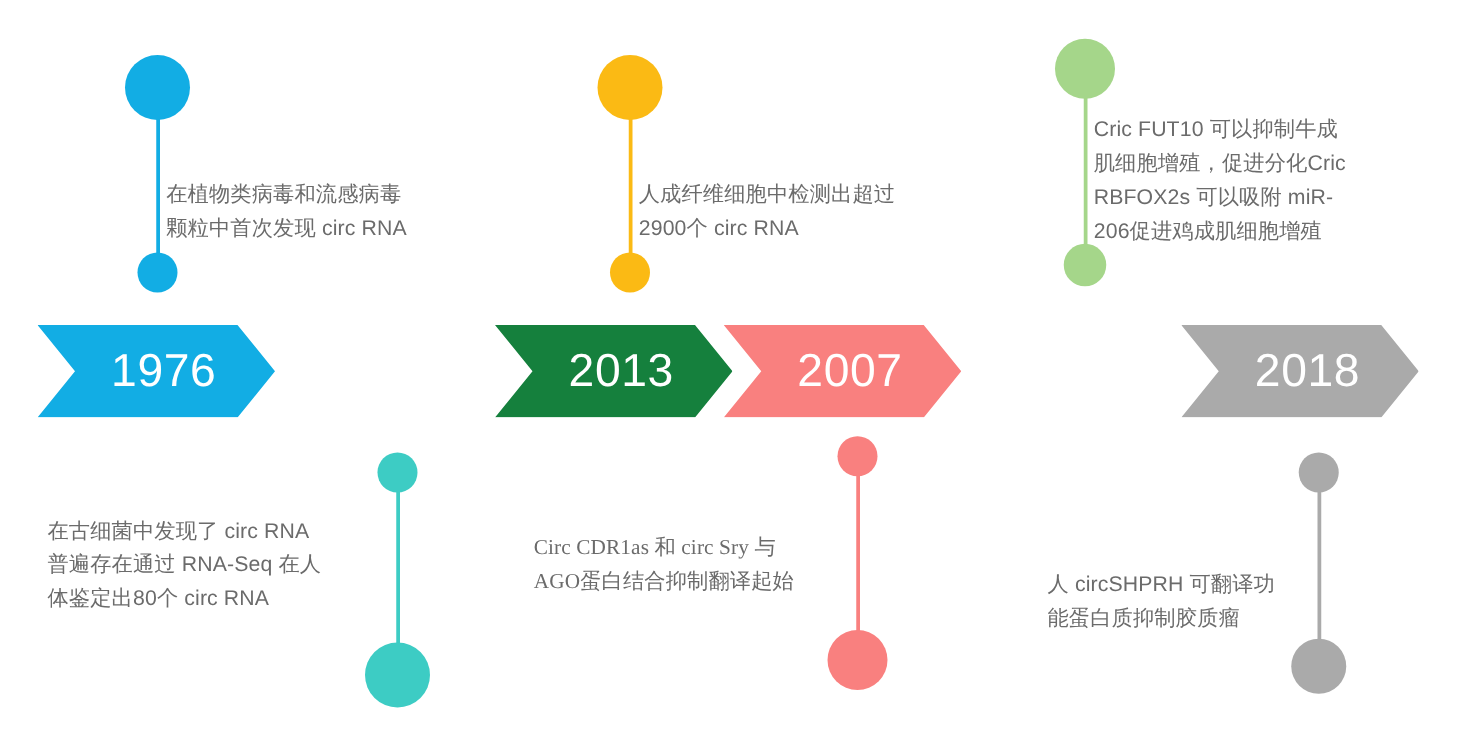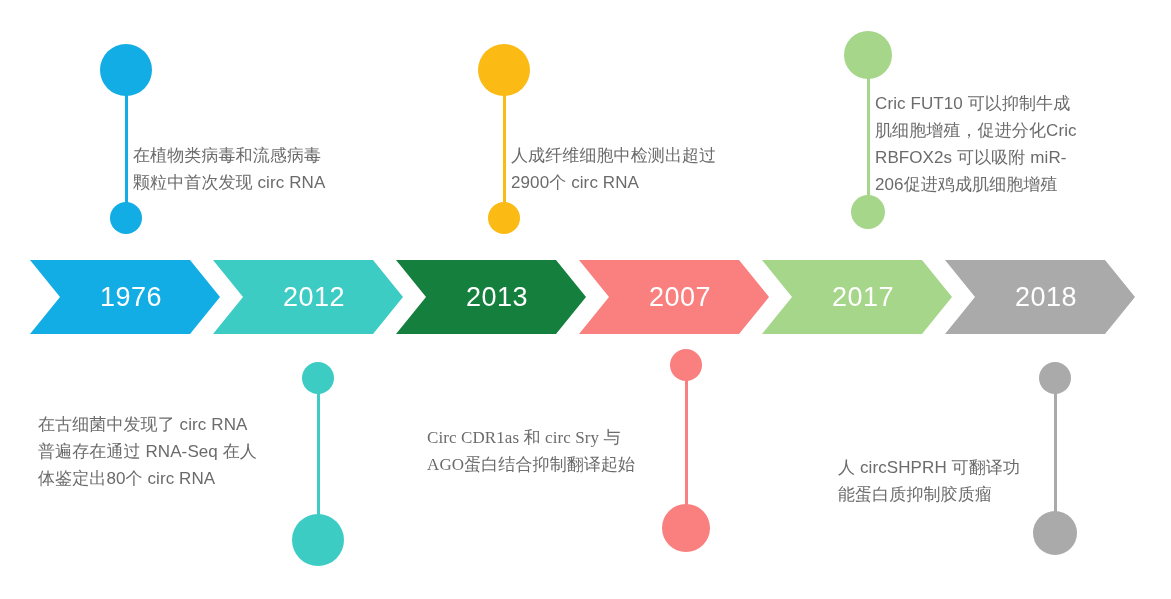--- a/index.html
+++ b/index.html
@@ -31,21 +31,21 @@
     top: 0;
     height: 74px;
     display: flex;
     align-items: center;
     justify-content: center;
     -webkit-clip-path: polygon(0 0, calc(100% - 30px) 0, 100% 50%, calc(100% - 30px) 100%, 0 100%, 30px 50%);
     clip-path: polygon(0 0, calc(100% - 30px) 0, 100% 50%, calc(100% - 30px) 100%, 0 100%, 30px 50%);
   }
   .chevron-year {
     color: #ffffff;
-    font-size: 27px;
+    font-size: 37px;
     font-weight: 400;
     letter-spacing: 0.5px;
     padding-left: 12px;
     user-select: none;
   }
 
   
   .connector {
     position: absolute;
   }
@@ -121,30 +121,24 @@
 RBFOX2s 可以吸附 miR-
 206促进鸡成肌细胞增殖</div>
       <div class="note" style="left: 838px; top: 424px; width: 210px; text-align: left; margin-top: 30px;">人 circSHPRH 可翻译功
 能蛋白质抑制胶质瘤</div>
     </div>
 
   <div class="chevron-bar" id="chevron-bar">
       <div class="chevron" style="left: 30px; width: 190px; background: rgb(18, 173, 228); z-index: 10;">
         <span class="chevron-year">1976</span>
       </div>
-      <div class="chevron" style="left: 213px; width: 190px; background: rgb(61, 204, 196); z-index: 9;">
-        <span class="chevron-year">2012</span>
-      </div>
       <div class="chevron" style="left: 396px; width: 190px; background: #15803d; z-index: 8;">
         <span class="chevron-year">2013</span>
       </div>
       <div class="chevron" style="left: 579px; width: 190px; background: rgb(249, 128, 127); z-index: 7;">
         <span class="chevron-year">2007</span>
-      </div>
-      <div class="chevron" style="left: 762px; width: 190px; background: rgb(165, 214, 138); z-index: 6;">
-        <span class="chevron-year">2017</span>
       </div>
       <div class="chevron" style="left: 945px; width: 190px; background: rgb(170, 170, 170); z-index: 5;">
         <span class="chevron-year">2018</span>
       </div>
     </div>
 
 </div>
 
 </body></html>

